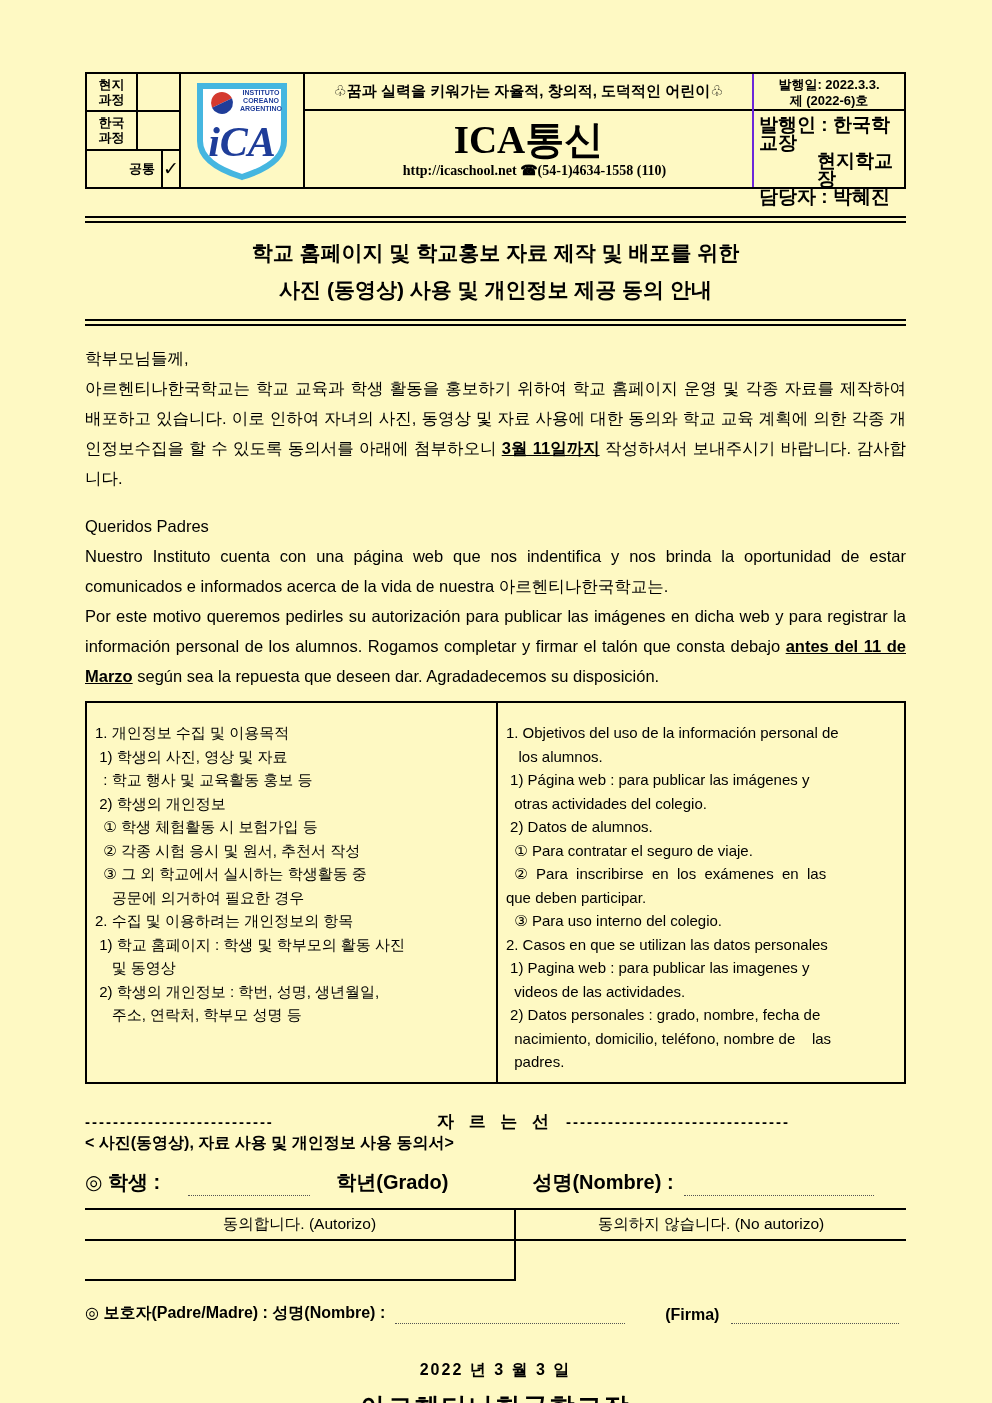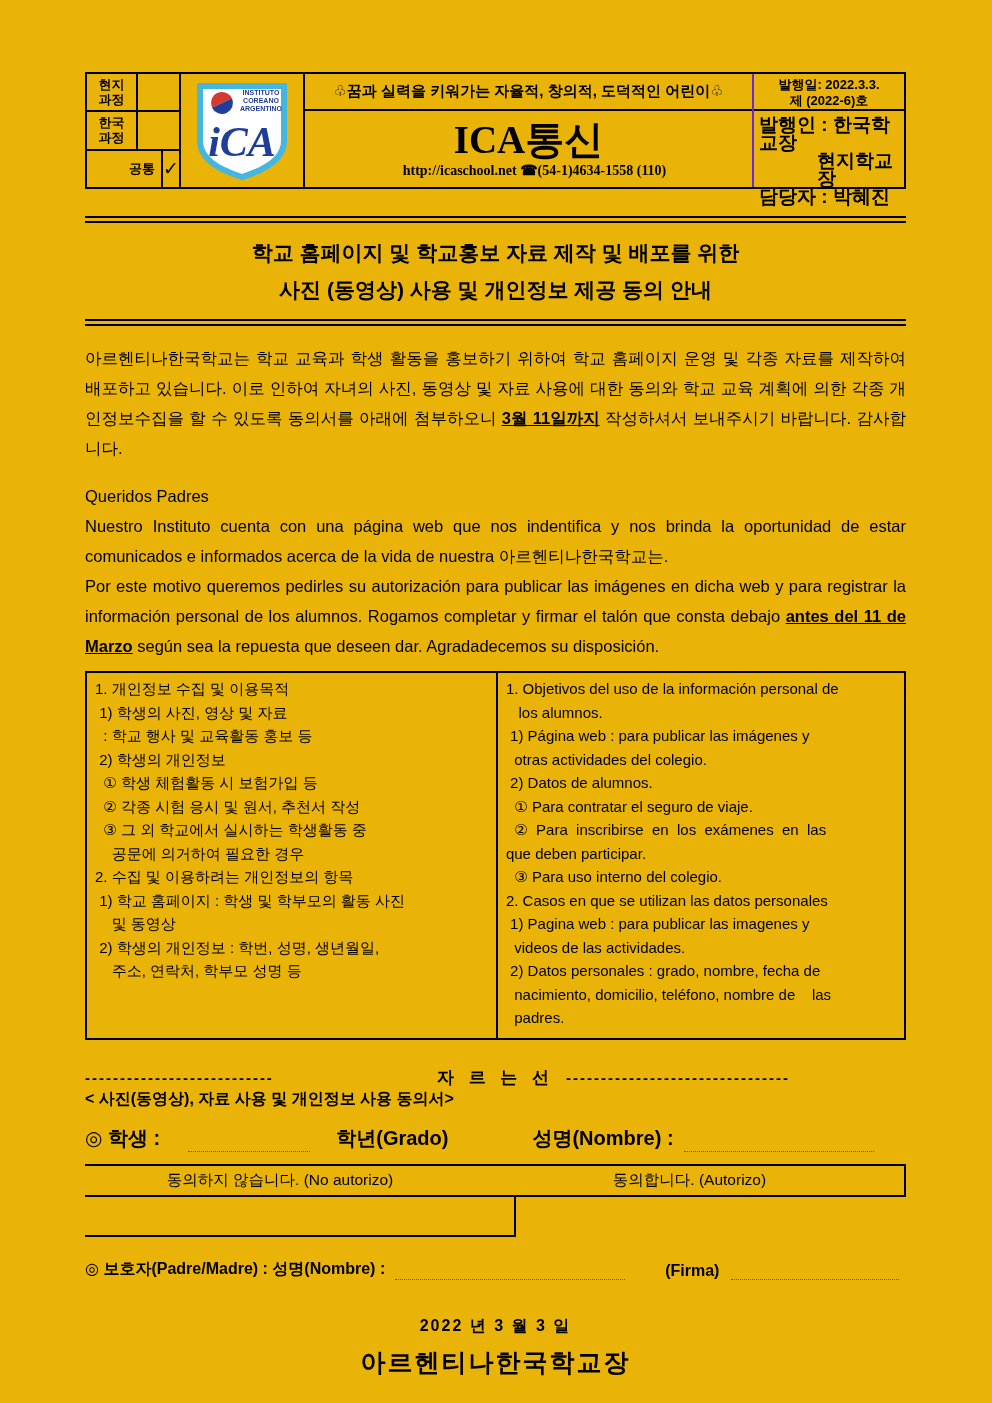--- a/index.html
+++ b/index.html
@@ -1,16 +1,16 @@
 <!DOCTYPE html>
 <html><head>
 <meta charset="utf-8">
 <style>
   html,body{margin:0;padding:0;background:#9a9a9a;}
-  .page{position:relative;width:992px;height:1403px;background:#eab308;margin:0 auto;
+  .page{position:relative;width:992px;height:1403px;background:#fef9c3;margin:0 auto;
         font-family:"Liberation Sans","DejaVu Sans",sans-serif;color:#000;overflow:hidden;}
   .content{position:absolute;left:85px;top:0;width:821px;}
 
   
   .header{display:flex;border:2px solid #000;margin-top:72px;height:117px;box-sizing:border-box;}
   .mini{width:94px;display:flex;flex-direction:column;border-right:2px solid #000;box-sizing:border-box;}
   .mini-row{flex:1;display:flex;border-bottom:2px solid #000;}
   .mini-row:last-child{border-bottom:none;padding-left:36px;}
   .mini-label{width:49px;border-right:2px solid #000;display:flex;align-items:center;justify-content:center;
               font-weight:bold;font-size:13px;line-height:15px;white-space:pre-line;text-align:center;}
@@ -33,21 +33,21 @@
                 padding:11px 0;text-align:center;font-weight:bold;font-size:21px;line-height:37px;}
 
   
   .kletter{margin-top:17px;font-size:16.5px;line-height:30px;}
   .sletter{margin-top:18px;font-size:16.5px;line-height:30px;}
   .just{text-align:justify;}
   .dl{font-weight:bold;text-decoration:underline;}
 
   
   .info-table{margin-top:10px;border:2px solid #000;display:flex;font-size:15px;line-height:23.5px;}
-  .info-col{white-space:pre-wrap;padding:4px 6px 8px 8px;box-sizing:border-box;}
+  .info-col{white-space:pre-wrap;padding:18px 6px 8px 8px;box-sizing:border-box;}
   .info-left{width:50.3%;border-right:2px solid #000;}
   .info-right{flex:1;}
 
   
   .cutline{margin-top:26px;display:flex;align-items:center;gap:12px;font-size:15px;}
   .cut-dashes{font-weight:bold;letter-spacing:2px;white-space:nowrap;overflow:hidden;flex:1;}
   .cut-label{font-weight:bold;font-size:17px;letter-spacing:5px;white-space:nowrap;}
   .form-title{font-size:16px;font-weight:bold;}
   .student-row{margin-top:15px;display:flex;align-items:flex-end;font-weight:bold;font-size:20px;}
   .blank{border-bottom:1.5px dotted #555;height:17px;display:inline-block;}
@@ -132,20 +132,21 @@
         </div>
       </div>
     </div>
 
     <div class="notice-title">
       <div>학교 홈페이지 및 학교홍보 자료 제작 및 배포를 위한</div>
       <div>사진 (동영상) 사용 및 개인정보 제공 동의 안내</div>
     </div>
 
     <div class="kletter">
+      <div> 학부모님들께,</div>
       <div class="just"><span> 아르헨티나한국학교는 학교 교육과 학생 활동을 홍보하기 위하여 학교 홈페이지 운영 및 각종 자료를 제작하여 배포하고 있습니다. 이로 인하여 자녀의 사진, 동영상 및 자료 사용에 대한 동의와 학교 교육 계획에 의한 각종 개인정보수집을 할 수 있도록 동의서를 아래에 첨부하오니 </span><span class="dl">3월 11일까지</span><span> 작성하셔서 보내주시기 바랍니다. 감사합니다.</span></div>
     </div>
 
     <div class="sletter">
       <div> Queridos Padres</div>
       <div class="just">Nuestro Instituto cuenta con una página web que nos indentifica y nos brinda la oportunidad de estar comunicados e informados acerca de la vida de nuestra 아르헨티나한국학교는.</div>
       <div class="just"><span>Por este motivo queremos pedirles su autorización para publicar las imágenes en dicha web y para registrar la información personal de los alumnos. Rogamos completar y firmar el talón que consta  debajo </span><span class="dl">antes del 11 de Marzo</span><span> según sea la repuesta que deseen dar. Agradadecemos su disposición.</span></div>
     </div>
 
     <div class="info-table">
@@ -190,22 +191,22 @@
     <div class="student-row">
       <span>◎ 학생 :</span>
       <span class="blank b1"></span>
       <span class="g-grade">학년(Grado)</span>
       <span class="g-name">성명(Nombre) :</span>
       <span class="blank b2"></span>
     </div>
 
     <div class="consent-table">
       <div class="ct-hrow">
+        <div class="ct-hcell ct-left">동의합니다. (Autorizo)</div>
         <div class="ct-hcell ct-right">동의하지 않습니다. (No autorizo)</div>
-        <div class="ct-hcell ct-left">동의합니다. (Autorizo)</div>
       </div>
       <div class="ct-brow">
         <div class="ct-bleft"></div>
         <div class="ct-bright"></div>
       </div>
     </div>
 
     <div class="guardian-row">
       <span>◎ 보호자(Padre/Madre) : 성명(Nombre) :</span>
       <span class="blank b3"></span>

